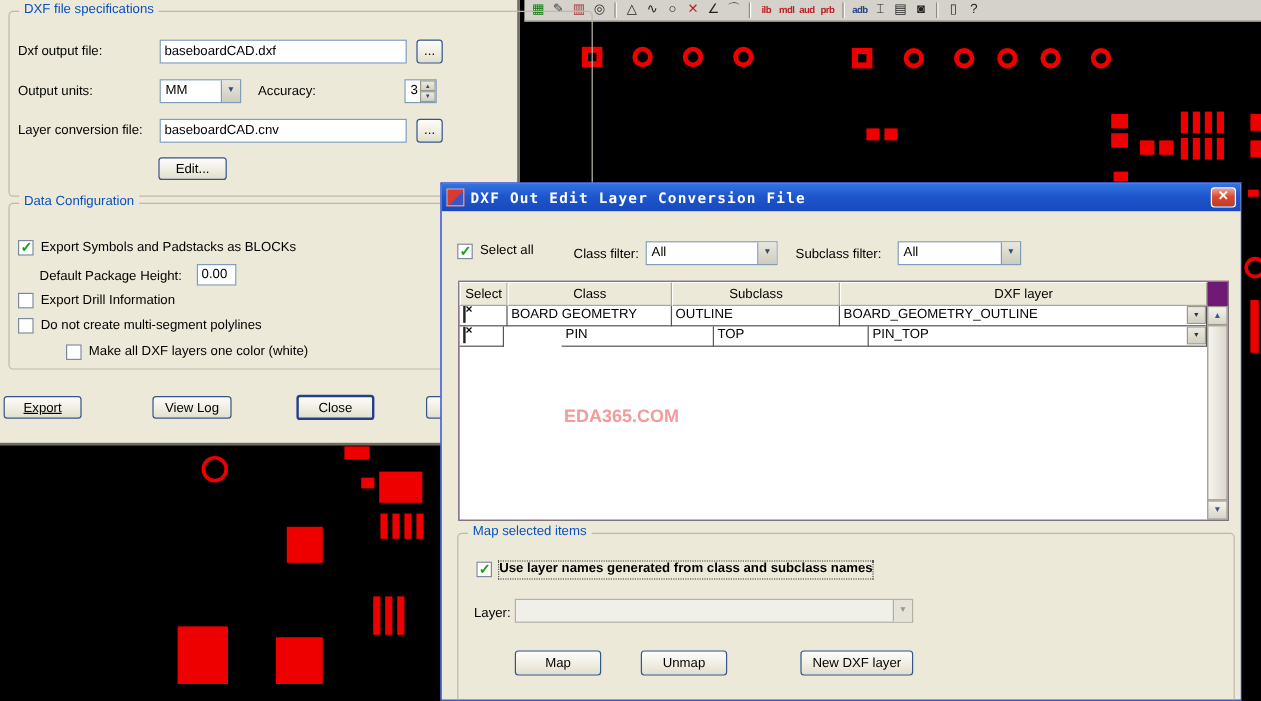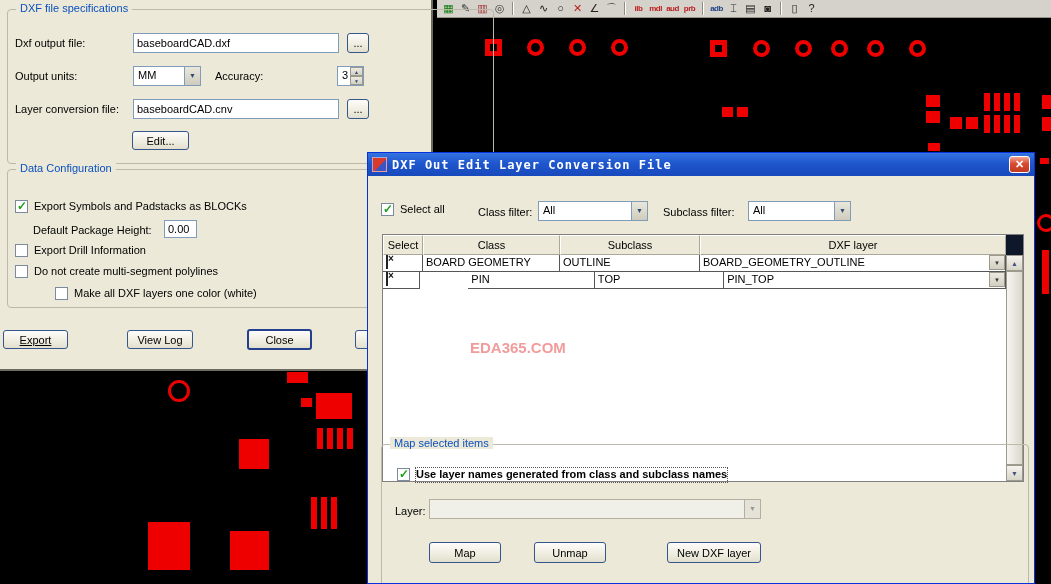--- a/index.html
+++ b/index.html
@@ -76,21 +76,21 @@
   .dlg-icon { width:15px; height:15px; background:linear-gradient(135deg,#D93A2B 55%,#3B55C4 55%); border:1px solid rgba(255,255,255,.5); }
   .close-btn {
     margin-left:auto; width:21px; height:17px;
     background:linear-gradient(180deg,#F2A492,#DA4A30 45%,#BF3A22);
     border:1px solid #fff; border-radius:3px; color:#fff;
     font:bold 11px "Liberation Sans",sans-serif; text-align:center; line-height:15px;
   }
   .dlg-body { position:absolute; left:0; top:23px; right:0; bottom:0; }
 
   
-  .tablewrap { position:absolute; left:14px; top:58px; width:642px; height:248px; border:1px solid #808080; background:#0f172a; }
+  .tablewrap { position:absolute; left:14px; top:58px; width:642px; height:200px; border:1px solid #808080; background:#701a75; }
   .thead { position:absolute; left:0; top:0; height:20px; display:flex; }
   .th { background:#ECE9D8; border:1px solid; border-color:#FFFFFF #ACA899 #ACA899 #FFFFFF; text-align:center; line-height:18px; overflow:hidden; }
   .tbody { position:absolute; left:0; top:20px; width:623px; bottom:0; background:#fff; }
   .tr { display:flex; height:17px; }
   .td { border-right:1px solid #565656; border-bottom:1px solid #565656; padding:1px 3px; white-space:nowrap; overflow:hidden; position:relative; }
   .selbox { width:10px; height:10px; border:1px solid #222; margin:2px auto; position:relative; background:#fff; }
   .selbox.checked::after { content:"×"; position:absolute; left:1px; top:-3px; font-size:10px; font-weight:bold; color:#111; }
   .rowarrow {
     position:absolute; right:0; top:0; width:16px; height:15px;
     background:linear-gradient(#ECEADF,#D2CFC2); border:1px solid #9B998C;

